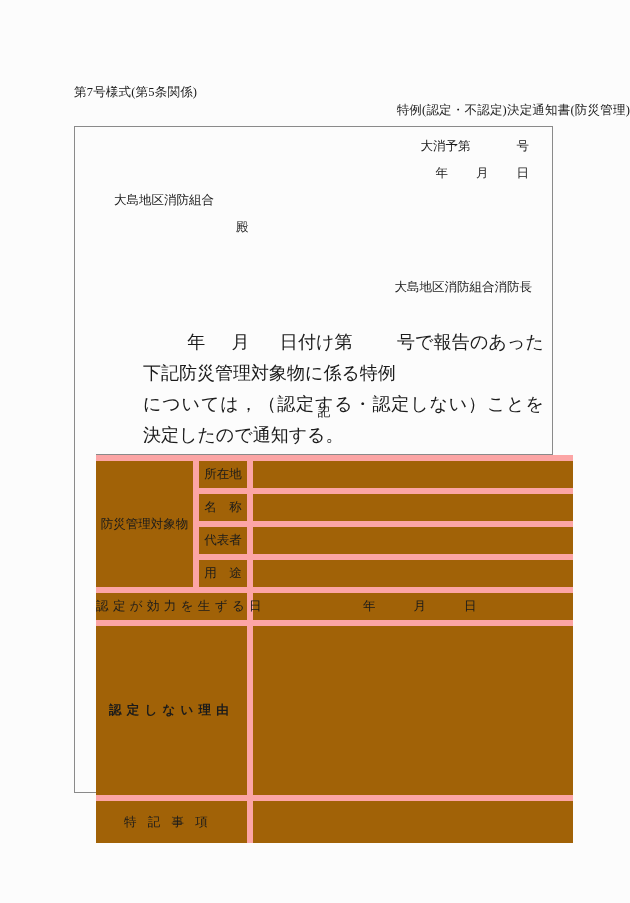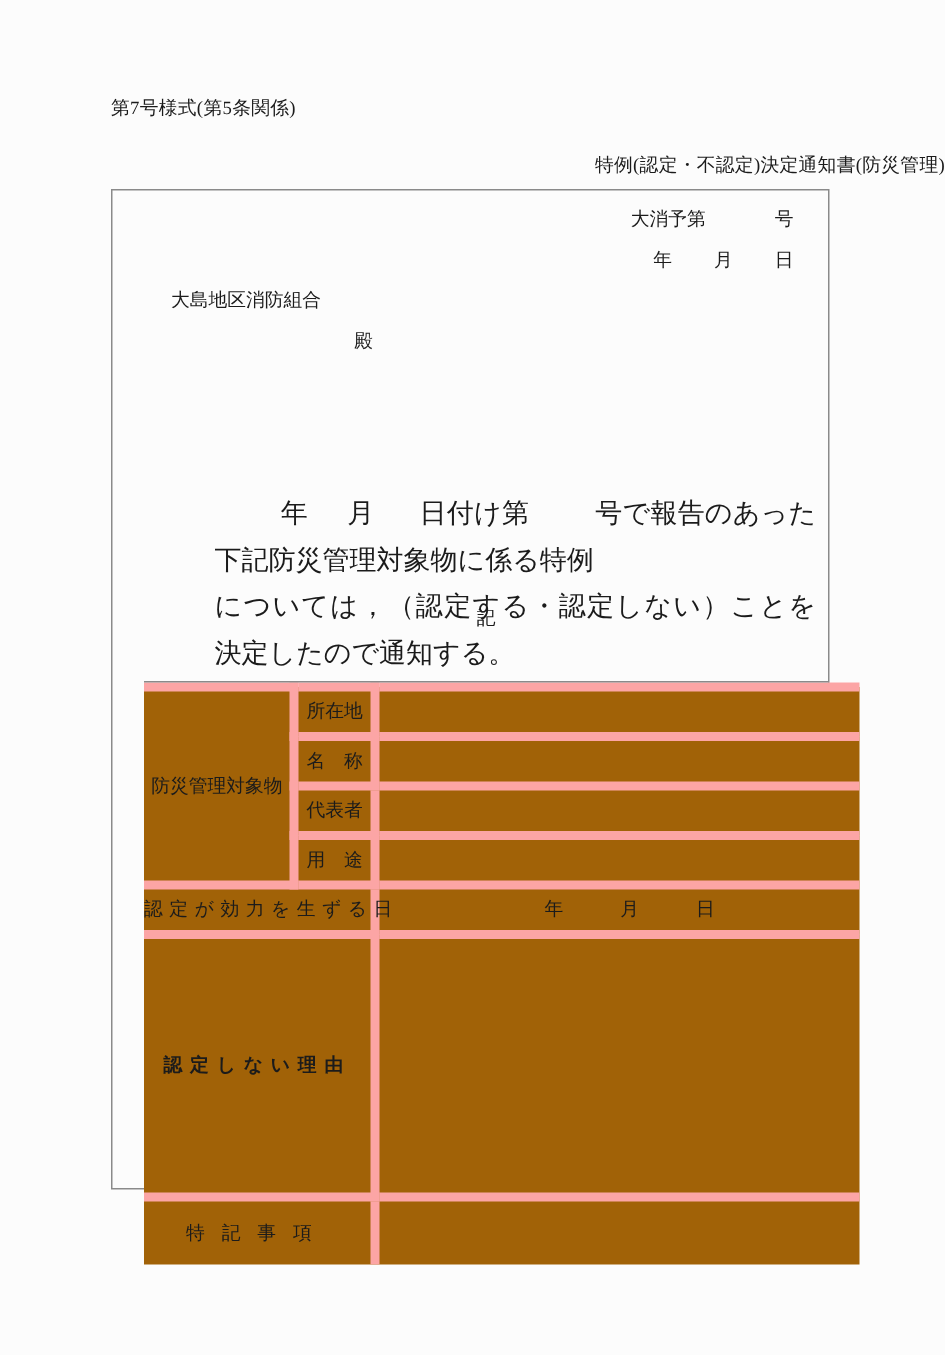--- a/index.html
+++ b/index.html
@@ -20,21 +20,21 @@
     width: 630px;
     height: 903px;
     background: #fcfcfc;
     overflow: hidden;
   }
 
   
   .form-no {
     position: absolute;
     left: 74px;
-    top: 64px;
+    top: 84px;
     font-size: 12.5px;
     letter-spacing: 0.2px;
     white-space: nowrap;
   }
   .doc-title {
     position: absolute;
     left: 0;
     top: 102px;
     width: 630px;
     text-align: right;
@@ -185,20 +185,21 @@
       <div class="doc-number">
         <span>大消予第</span><span class="gap-num"></span><span>号</span>
       </div>
 
       <div class="doc-date">
         <span>年</span><span class="gap-d"></span><span>月</span><span class="gap-d"></span><span>日</span>
       </div>
 
       <div class="addressee">大島地区消防組合</div>
       <div class="honorific">殿</div>
+      <div class="issuer">大島地区消防組合消防長</div>
 
       <div class="body-text">
         <span class="indent"></span><span>年</span><span class="gap-y"></span><span>月</span><span class="gap-m"></span><span>日付け第</span><span class="gap-no"></span><span>号で報告のあった下記防災管理対象物に係る特例</span><br>
         <span>については，（認定する・認定しない）ことを決定したので通知する。</span>
       </div>
 
       <div class="ki-mark">記</div>
     </div>
 
     <table class="form-table">

